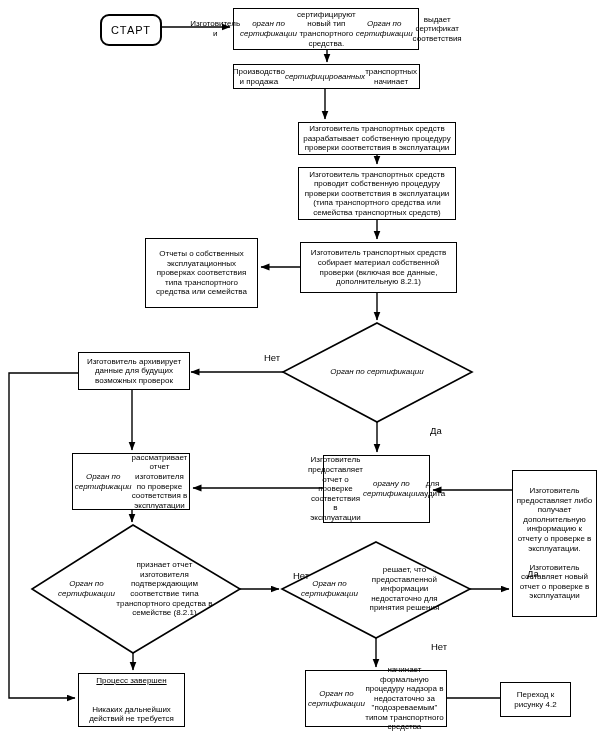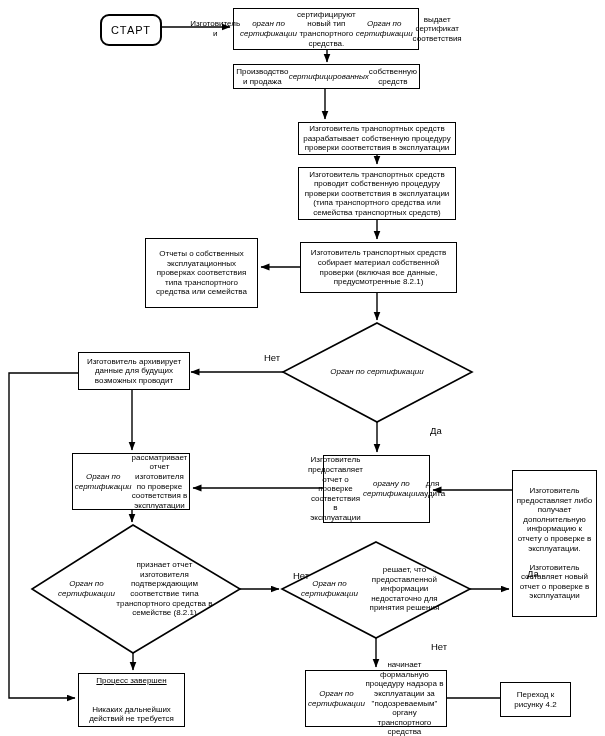--- a/index.html
+++ b/index.html
@@ -53,45 +53,45 @@
       <line x1="376" y1="638" x2="376" y2="667" marker-end="url(#ah)"></line>
       <line x1="470" y1="589" x2="509" y2="589" marker-end="url(#ah)"></line>
       <line x1="447" y1="698" x2="517" y2="698" marker-end="url(#ah)"></line>
     </g>
   </svg>
 
   <div class="node terminal" style="left:100px;top:14px;width:62px;height:32px;">СТАРТ</div>
 
   <div class="node" style="left:233px;top:8px;width:186px;height:42px;"><span>Изготовитель и </span><span class="it">орган по сертификации</span><span> сертифицируют новый тип транспортного средства. </span><span class="it">Орган по сертификации</span><span> выдает сертификат соответствия</span></div>
 
-  <div class="node" style="left:233px;top:64px;width:187px;height:25px;justify-content:flex-end;"><span>Производство и продажа </span><span class="it">сертифицированных</span><span> собственную средств</span></div>
+  <div class="node" style="left:233px;top:64px;width:187px;height:25px;justify-content:flex-end;"><span>Производство и продажа </span><span class="it">сертифицированных</span><span> транспортных начинает</span></div>
 
   <div class="node" style="left:298px;top:122px;width:158px;height:33px;">Изготовитель транспортных средств разрабатывает собственную процедуру проверки соответствия в эксплуатации</div>
 
   <div class="node" style="left:298px;top:167px;width:158px;height:53px;">Изготовитель транспортных средств проводит собственную процедуру проверки соответствия в эксплуатации (типа транспортного средства или семейства транспортных средств)</div>
 
   <div class="node" style="left:145px;top:238px;width:113px;height:70px;">Отчеты о собственных эксплуатационных проверках соответствия типа транспортного средства или семейства</div>
 
-  <div class="node" style="left:300px;top:242px;width:157px;height:51px;">Изготовитель транспортных средств собирает материал собственной проверки (включая все данные, предусмотренные 8.2.1)</div>
+  <div class="node" style="left:300px;top:242px;width:157px;height:51px;">Изготовитель транспортных средств собирает материал собственной проверки (включая все данные, дополнительную 8.2.1)</div>
 
-  <div class="node" style="left:78px;top:352px;width:112px;height:38px;">Изготовитель архивирует данные для будущих возможных проводит</div>
+  <div class="node" style="left:78px;top:352px;width:112px;height:38px;">Изготовитель архивирует данные для будущих возможных проверок</div>
 
   <div class="node" style="left:72px;top:453px;width:118px;height:57px;"><span class="it">Орган по сертификации</span><span> рассматривает отчет изготовителя по проверке соответствия в эксплуатации</span></div>
 
   <div class="node" style="left:323px;top:455px;width:107px;height:68px;"><span>Изготовитель предоставляет отчет о проверке соответствия в эксплуатации </span><span class="it">органу по сертификации</span><span> для аудита</span></div>
 
   <div class="node" style="left:512px;top:470px;width:85px;height:147px;">Изготовитель предоставляет либо получает дополнительную информацию к отчету о проверке в эксплуатации.
 
 Изготовитель составляет новый отчет о проверке в эксплуатации</div>
 
   <div class="node" style="left:78px;top:673px;width:107px;height:54px;flex-direction:column;"><span class="un">Процесс завершен</span><span>
 
 Никаких дальнейших действий не требуется</span></div>
 
-  <div class="node" style="left:305px;top:670px;width:142px;height:57px;"><span class="it">Орган по сертификации</span><span> начинает формальную процедуру надзора в эксплуатации за "подозреваемым" органу транспортного средства</span></div>
+  <div class="node" style="left:305px;top:670px;width:142px;height:57px;"><span class="it">Орган по сертификации</span><span> начинает формальную процедуру надзора в недостаточно за "подозреваемым" типом транспортного средства</span></div>
 
   <div class="node" style="left:500px;top:682px;width:71px;height:35px;">Переход к рисунку 4.2</div>
 
   <div class="dtext" style="left:305px;top:335px;width:144px;height:74px;"><span class="it">Орган по сертификации</span></div>
 
   <div class="dtext" style="left:58px;top:552px;width:156px;height:74px;"><span class="it">Орган по сертификации</span><span> признает отчет изготовителя подтверждающим соответствие типа транспортного средства в семействе (8.2.1)</span></div>
 
   <div class="dtext" style="left:301px;top:557px;width:150px;height:64px;"><span class="it">Орган по сертификации</span><span> решает, что предоставленной информации недостаточно для принятия решения</span></div>
 
   <div class="elabel" style="left:216px;top:353px;">Нет</div>

